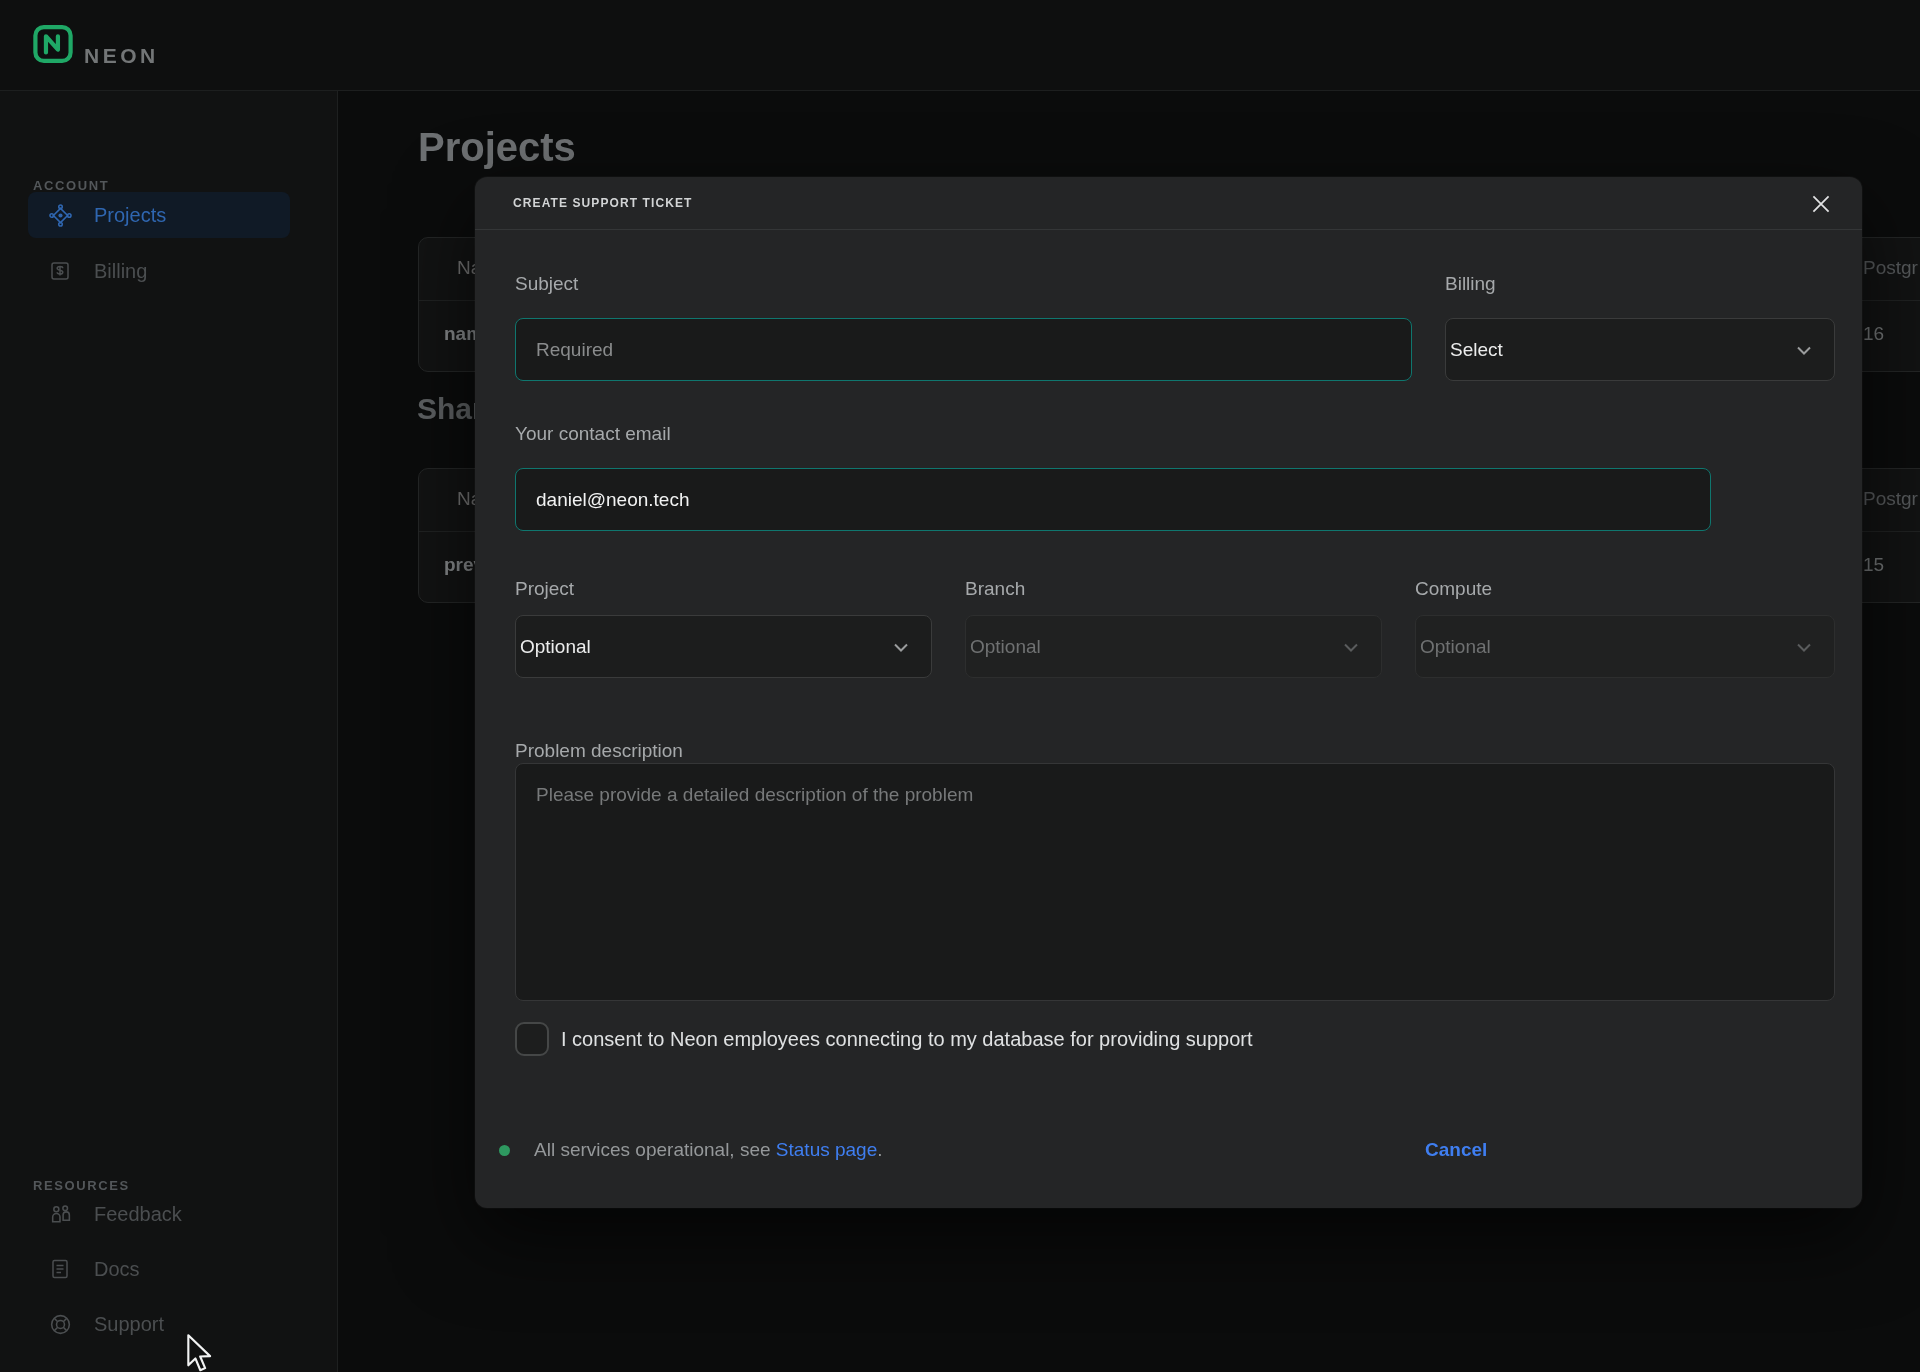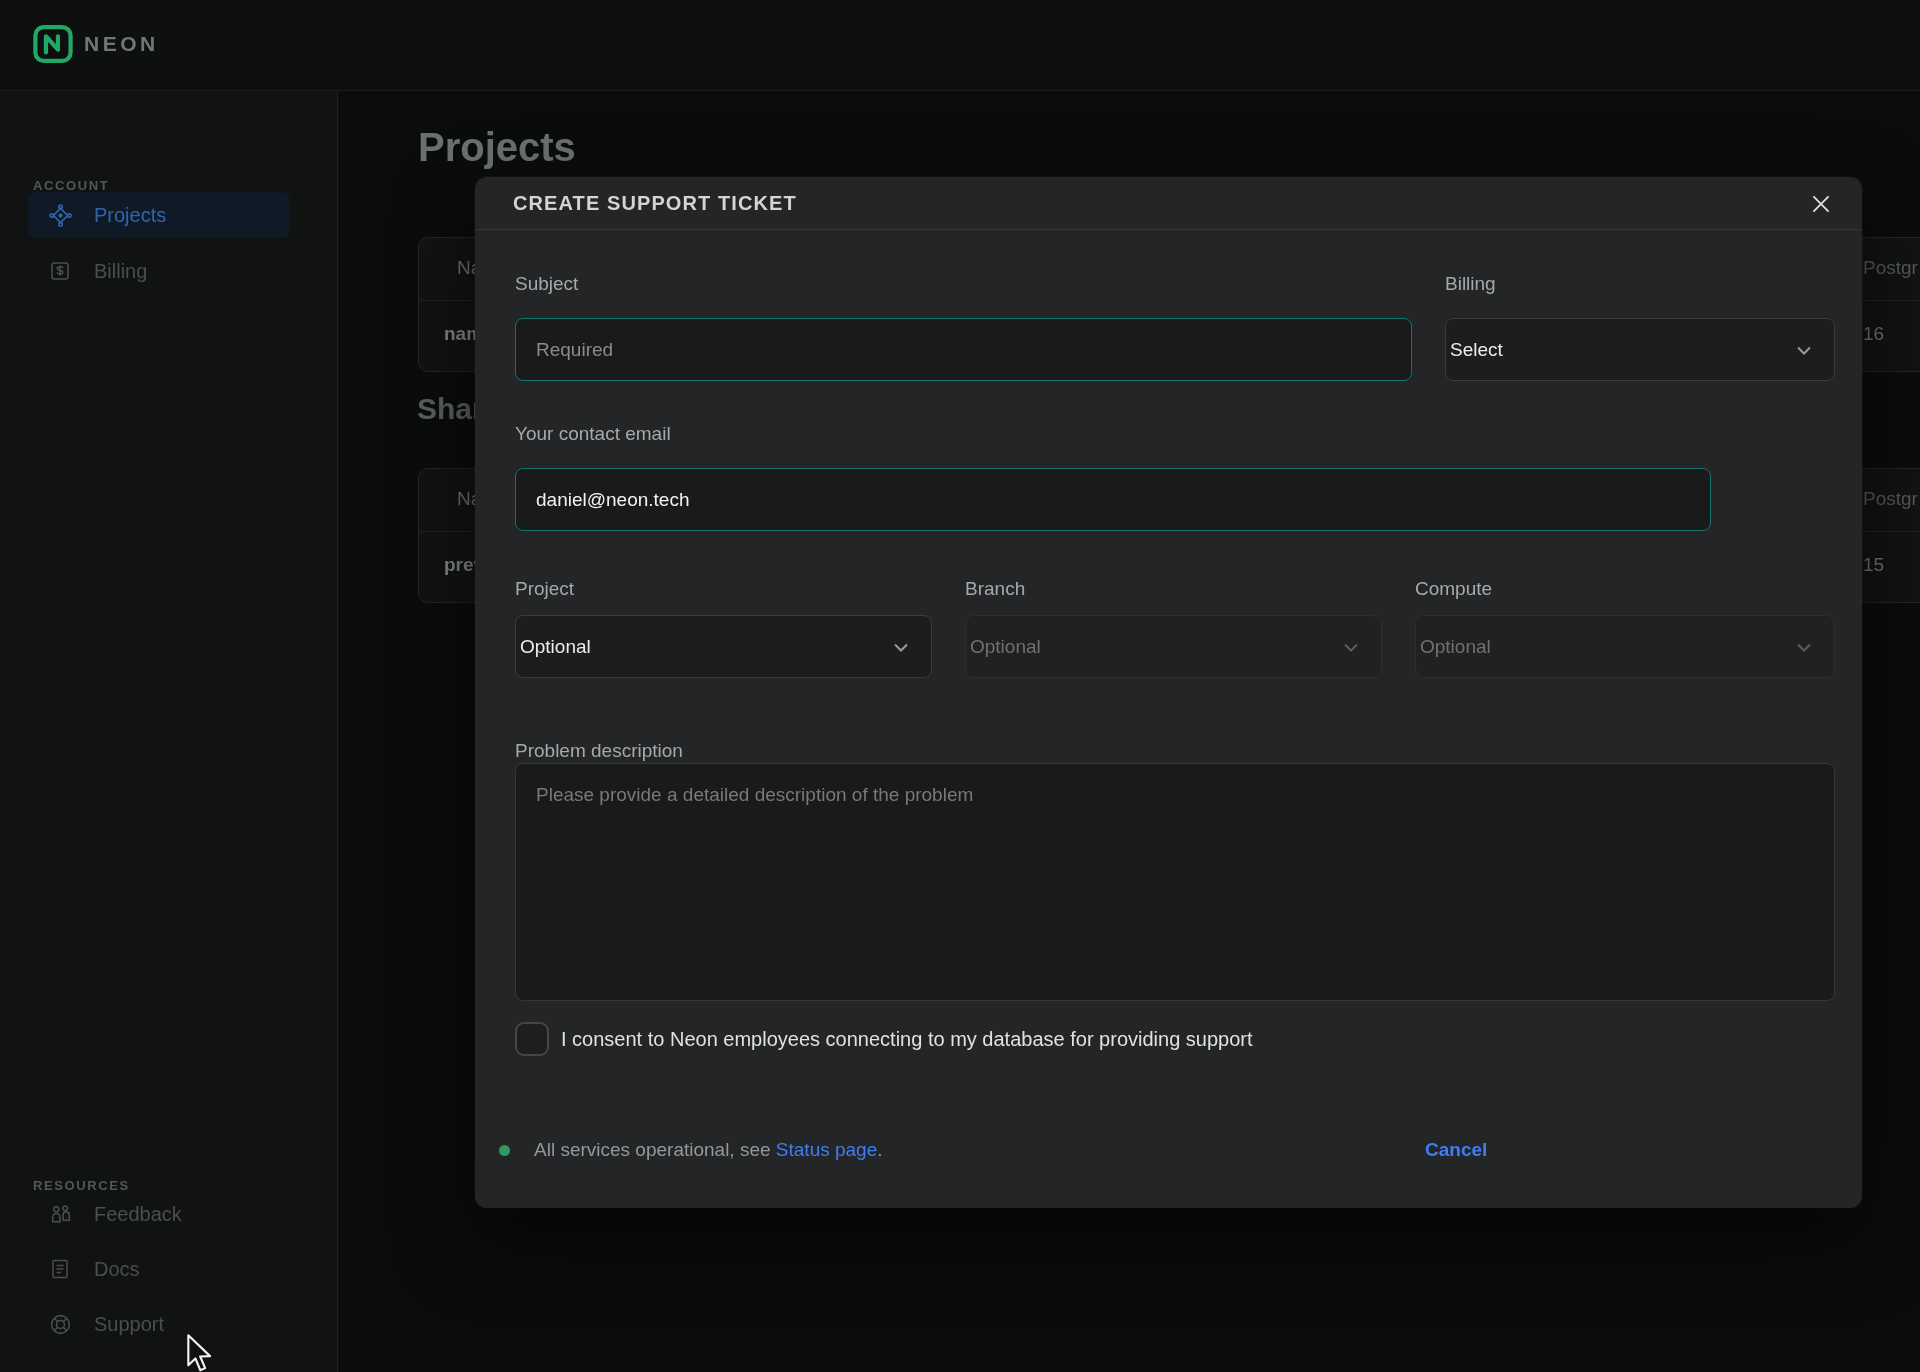--- a/index.html
+++ b/index.html
@@ -6,21 +6,21 @@
   html,body { background:#000; }
   .root {
     position:relative; width:1920px; height:1372px; overflow:hidden;
     background:#0b0c0c; font-family:"Liberation Sans", sans-serif;
     -webkit-font-smoothing:antialiased;
   }
   
   .topbar { position:absolute; left:0; top:0; width:1920px; height:91px;
     background:#0e0f0f; border-bottom:1px solid #1d1f1f; z-index:5; }
   .logo-box { position:absolute; left:33px; top:25px; width:40px; height:38px; color:#1fa866; }
-  .wordmark { position:absolute; left:84px; top:32px; font-size:21px; font-weight:700;
+  .wordmark { position:absolute; left:84px; top:44px; font-size:21px; font-weight:700;
     letter-spacing:3.5px; color:#737677; }
   
   .sidebar { position:absolute; left:0; top:91px; width:338px; height:1281px;
     background:#111212; border-right:1px solid #1e2020; overflow:hidden; z-index:5; }
   .side-section-label { position:absolute; left:33px; font-size:13px; font-weight:700;
     letter-spacing:1.6px; color:#53575a;margin-top:22px; }
   .nav-item { position:absolute; left:28px; width:262px; height:46px; border-radius:8px;
     display:flex; align-items:center; padding-left:19px; gap:21px;
     color:#4b4e50; font-size:20px; cursor:pointer; }
   .nav-item.active { background:#101a26; color:#2f66b0; }
@@ -36,21 +36,21 @@
   .bg-table .th-pg { position:absolute; left:1444px; top:19px; font-size:19px; color:#575a5c; white-space:nowrap; }
   .bg-table .td-name { position:absolute; left:25px; top:85px; font-size:19px; font-weight:700; color:#85888a; }
   .bg-table .td-pg { position:absolute; left:1444px; top:85px; font-size:19px; color:#737677; }
   .section-title { position:absolute; left:78px; top:300px; font-size:30px; font-weight:700; color:#5d6062; }
   
   .modal { position:absolute; left:475px; top:177px; width:1387px; height:1031px;
     background:#242526; border-radius:12px; z-index:20;
     box-shadow:0 30px 80px rgba(0,0,0,.65), 0 0 0 1px rgba(255,255,255,.03); }
   .modal-header { position:absolute; left:0; top:0; right:0; height:53px;
     border-bottom:1px solid #343637; }
-  .modal-title { position:absolute; left:38px; top:0; line-height:53px; font-size:20px;
+  .modal-title { position:absolute; left:38px; top:0; line-height:53px; font-size:12px;
     font-weight:600; letter-spacing:1.1px; color:#d2d4d5; }
   .close-btn { position:absolute; right:26px; top:12px; width:30px; height:30px;
     color:#e2e3e4; cursor:pointer; display:flex; align-items:center; justify-content:center; }
   .flabel { position:absolute; font-size:19px; color:#a6a9ab; }
   .tinput { position:absolute; height:63px; background:#191a1a; border:1px solid #0f766e;
     border-radius:8px; color:#f2f3f3; font-size:19px; font-family:"Liberation Sans",sans-serif;
     padding:0 20px; outline:none; }
   .tinput::placeholder { color:#8a8c8d; opacity:1; }
   .sel { position:absolute; height:63px; background:#1c1d1d; border:1px solid #3a3b3b;
     border-radius:8px; display:flex; align-items:center; justify-content:space-between;

